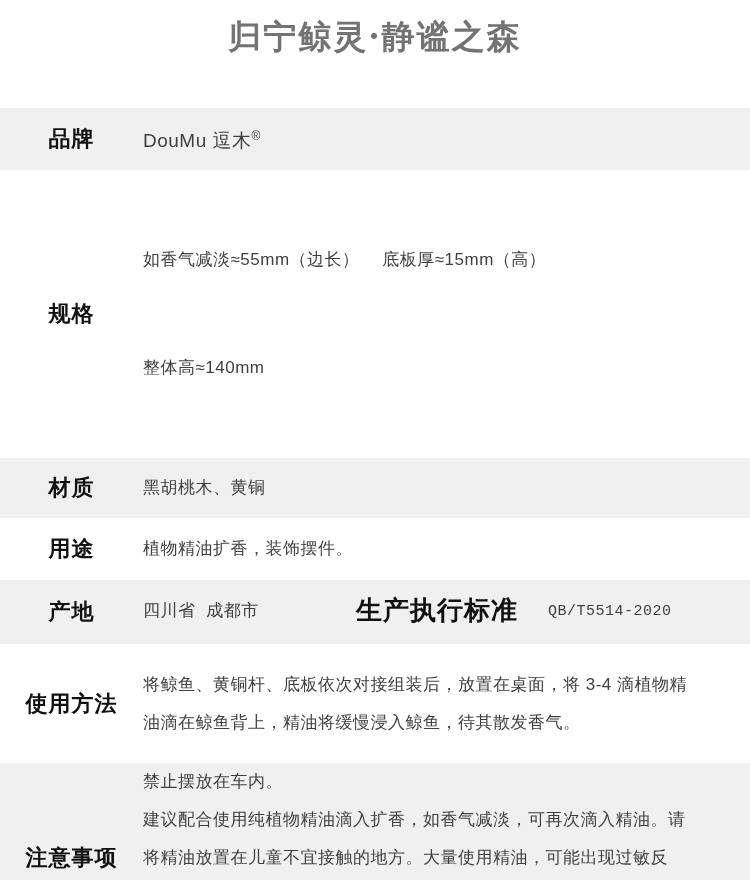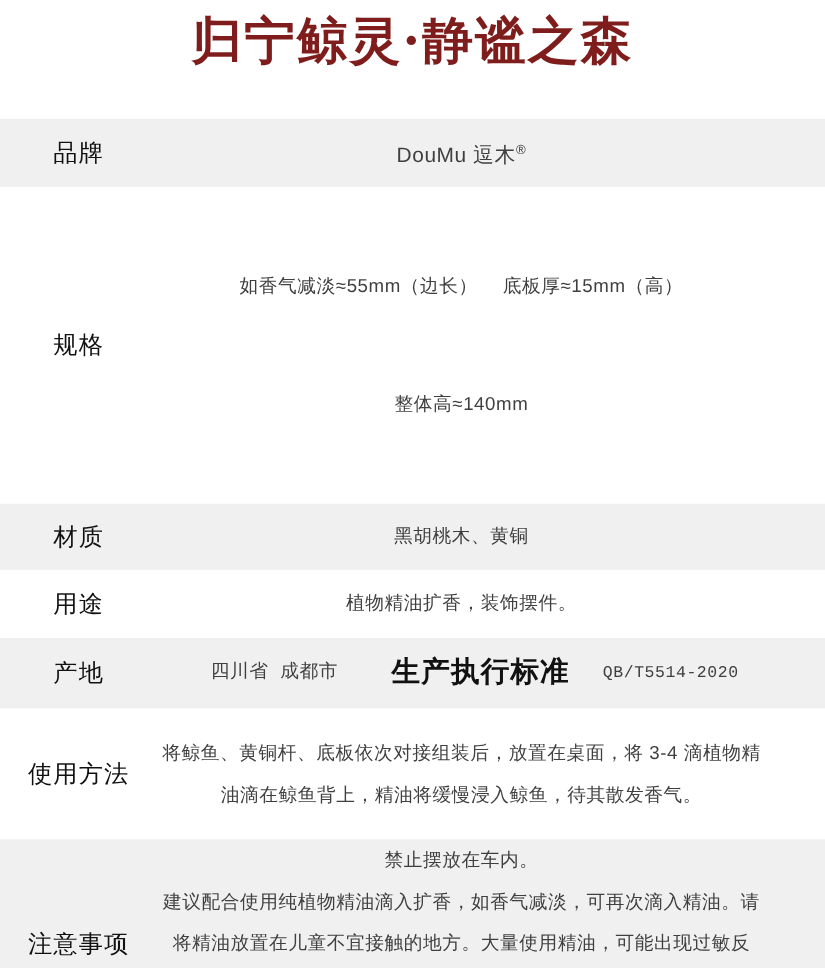--- a/index.html
+++ b/index.html
@@ -17,51 +17,50 @@
   body { height: 880px; overflow: hidden; }
   .page { width: 750px; }
 
   .title {
     margin-top: 8px;
     height: 58px;
     line-height: 58px;
     text-align: center;
     font-family: "DejaVu Serif", "Liberation Serif", serif;
     font-weight: 900;
-    font-size: 46px;
+    font-size: 33px;
     letter-spacing: 2px;
-    color: #7f1d1d;
+    color: #737373;
   }
 
   .spec-table { margin-top: 42px; width: 750px; }
 
   .row { display: flex; width: 100%; }
   .row.shaded { background: var(--row-alt-bg); }
 
   .label-cell {
     width: 143px;
     flex-shrink: 0;
     display: flex;
     align-items: center;
     justify-content: center;
     text-align: center;
-    font-weight: normal;
+    font-weight: bold;
     font-size: 22px;
     color: var(--label-text);
     letter-spacing: 1px;
   }
   .value-cell {
     flex: 1;
     align-self: center;
     padding-right: 54px;
     font-size: 17px;
     letter-spacing: 0.5px;
     color: var(--body-text);
     line-height: 38px;
-    text-align: center;
   }
 
   .row-brand   { min-height: 62px; }
   .row-spec    { min-height: 80px; }
   .row-material{ min-height: 60px; }
   .row-usage   { min-height: 62px; }
   .row-origin  { min-height: 64px; }
   .row-howto   { min-height: 119px; }
   .row-caution { min-height: 158px; }
 

